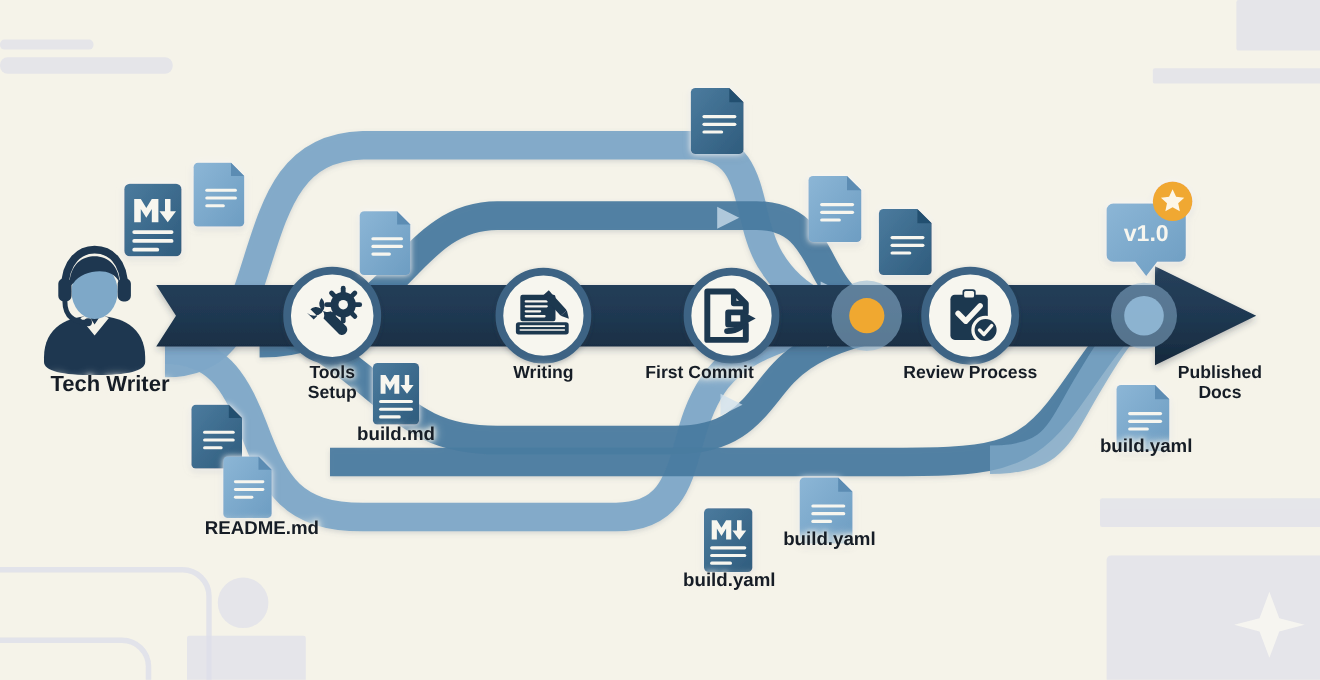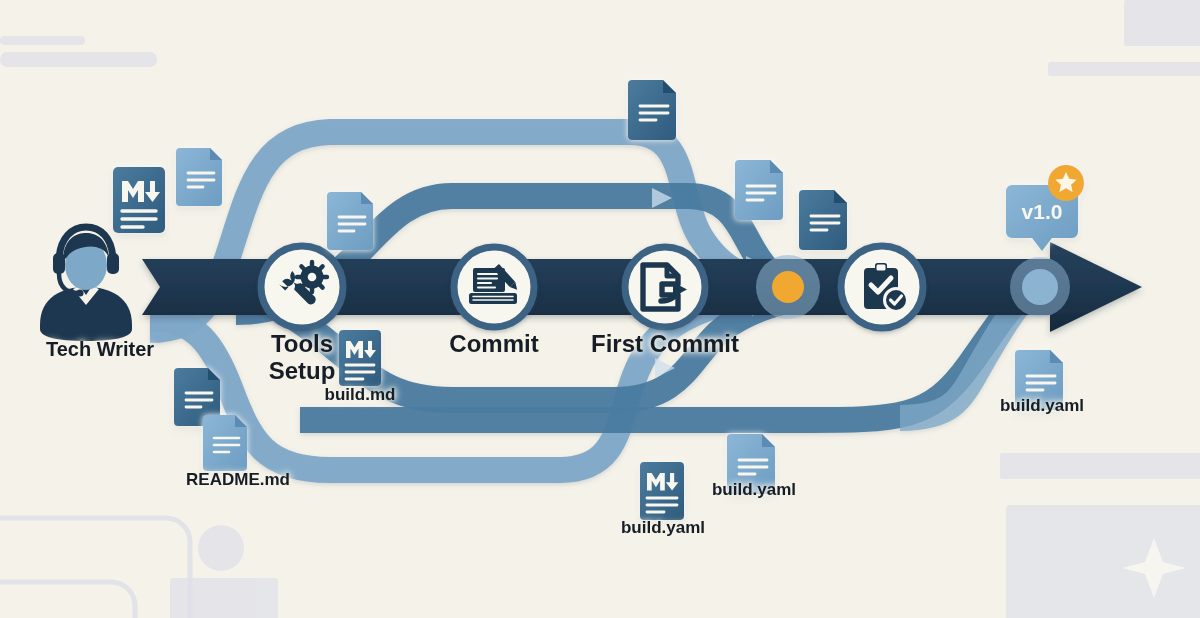--- a/index.html
+++ b/index.html
@@ -15,21 +15,21 @@
   .lbl {
     position:absolute;
     color:#161d26;
     font-weight:700;
     text-align:center;
     line-height:1.12;
     white-space:pre-line;
     text-shadow:0 0 4px #f5f3e9, 0 0 7px #f5f3e9, 0 0 10px #f5f3e9;
     pointer-events:none;
   }
-  .node-lbl { font-size:24px; }
+  .node-lbl { font-size:16px; }
   .file-lbl { font-size:17px; }
   .writer-lbl { font-size:20px; }
 </style>
 </head>
 <body>
 
 <div id="stage">
 
   <svg class="layer" viewBox="0 0 1200 618">
     <g fill="#dfe0ea" opacity="0.72">
@@ -359,25 +359,28 @@
       <circle cx="1066" cy="183" r="18" fill="#f0a830"></circle>
       <path d="M1066,172 l3.2,6.8 l7.4,0.9 l-5.5,5 l1.5,7.3 l-6.6,-3.7 l-6.6,3.7 l1.5,-7.3 l-5.5,-5 l7.4,-0.9 z" fill="#fdf6e6"></path>
     </g>
   </svg>
 
   <div class="lbl writer-lbl" style="left:0; top:338px; width:172px;padding-left:28px;">Tech Writer</div>
 
   <div class="lbl node-lbl" style="left:232px; top:331px; width:140px;">Tools
 Setup</div>
 
-  <div class="lbl node-lbl" style="left:424px; top:331px; width:140px;">Commit</div>
-
-  <div class="lbl node-lbl" style="left:575px; top:331px; width:180px;">First Commit</div>
-
-
+  <div class="lbl node-lbl" style="left:424px; top:331px; width:140px;">Writing</div>
+
+  <div class="lbl node-lbl" style="left:546px; top:331px; width:180px;">First Commit</div>
+
+  <div class="lbl node-lbl" style="left:782px; top:331px; width:200px;">Review Process</div>
+
+  <div class="lbl node-lbl" style="left:1038px; top:331px; width:142px;">Published
+Docs</div>
 
   <div class="lbl file-lbl" style="left:168px; top:470px; width:140px;">README.md</div>
 
   <div class="lbl file-lbl" style="left:298px; top:385px; width:124px;">build.md</div>
 
   <div class="lbl file-lbl" style="left:593px; top:518px; width:140px;">build.yaml</div>
 
   <div class="lbl file-lbl" style="left:684px; top:480px; width:140px;">build.yaml</div>
 
   <div class="lbl file-lbl" style="left:972px; top:396px; width:140px;">build.yaml</div>

